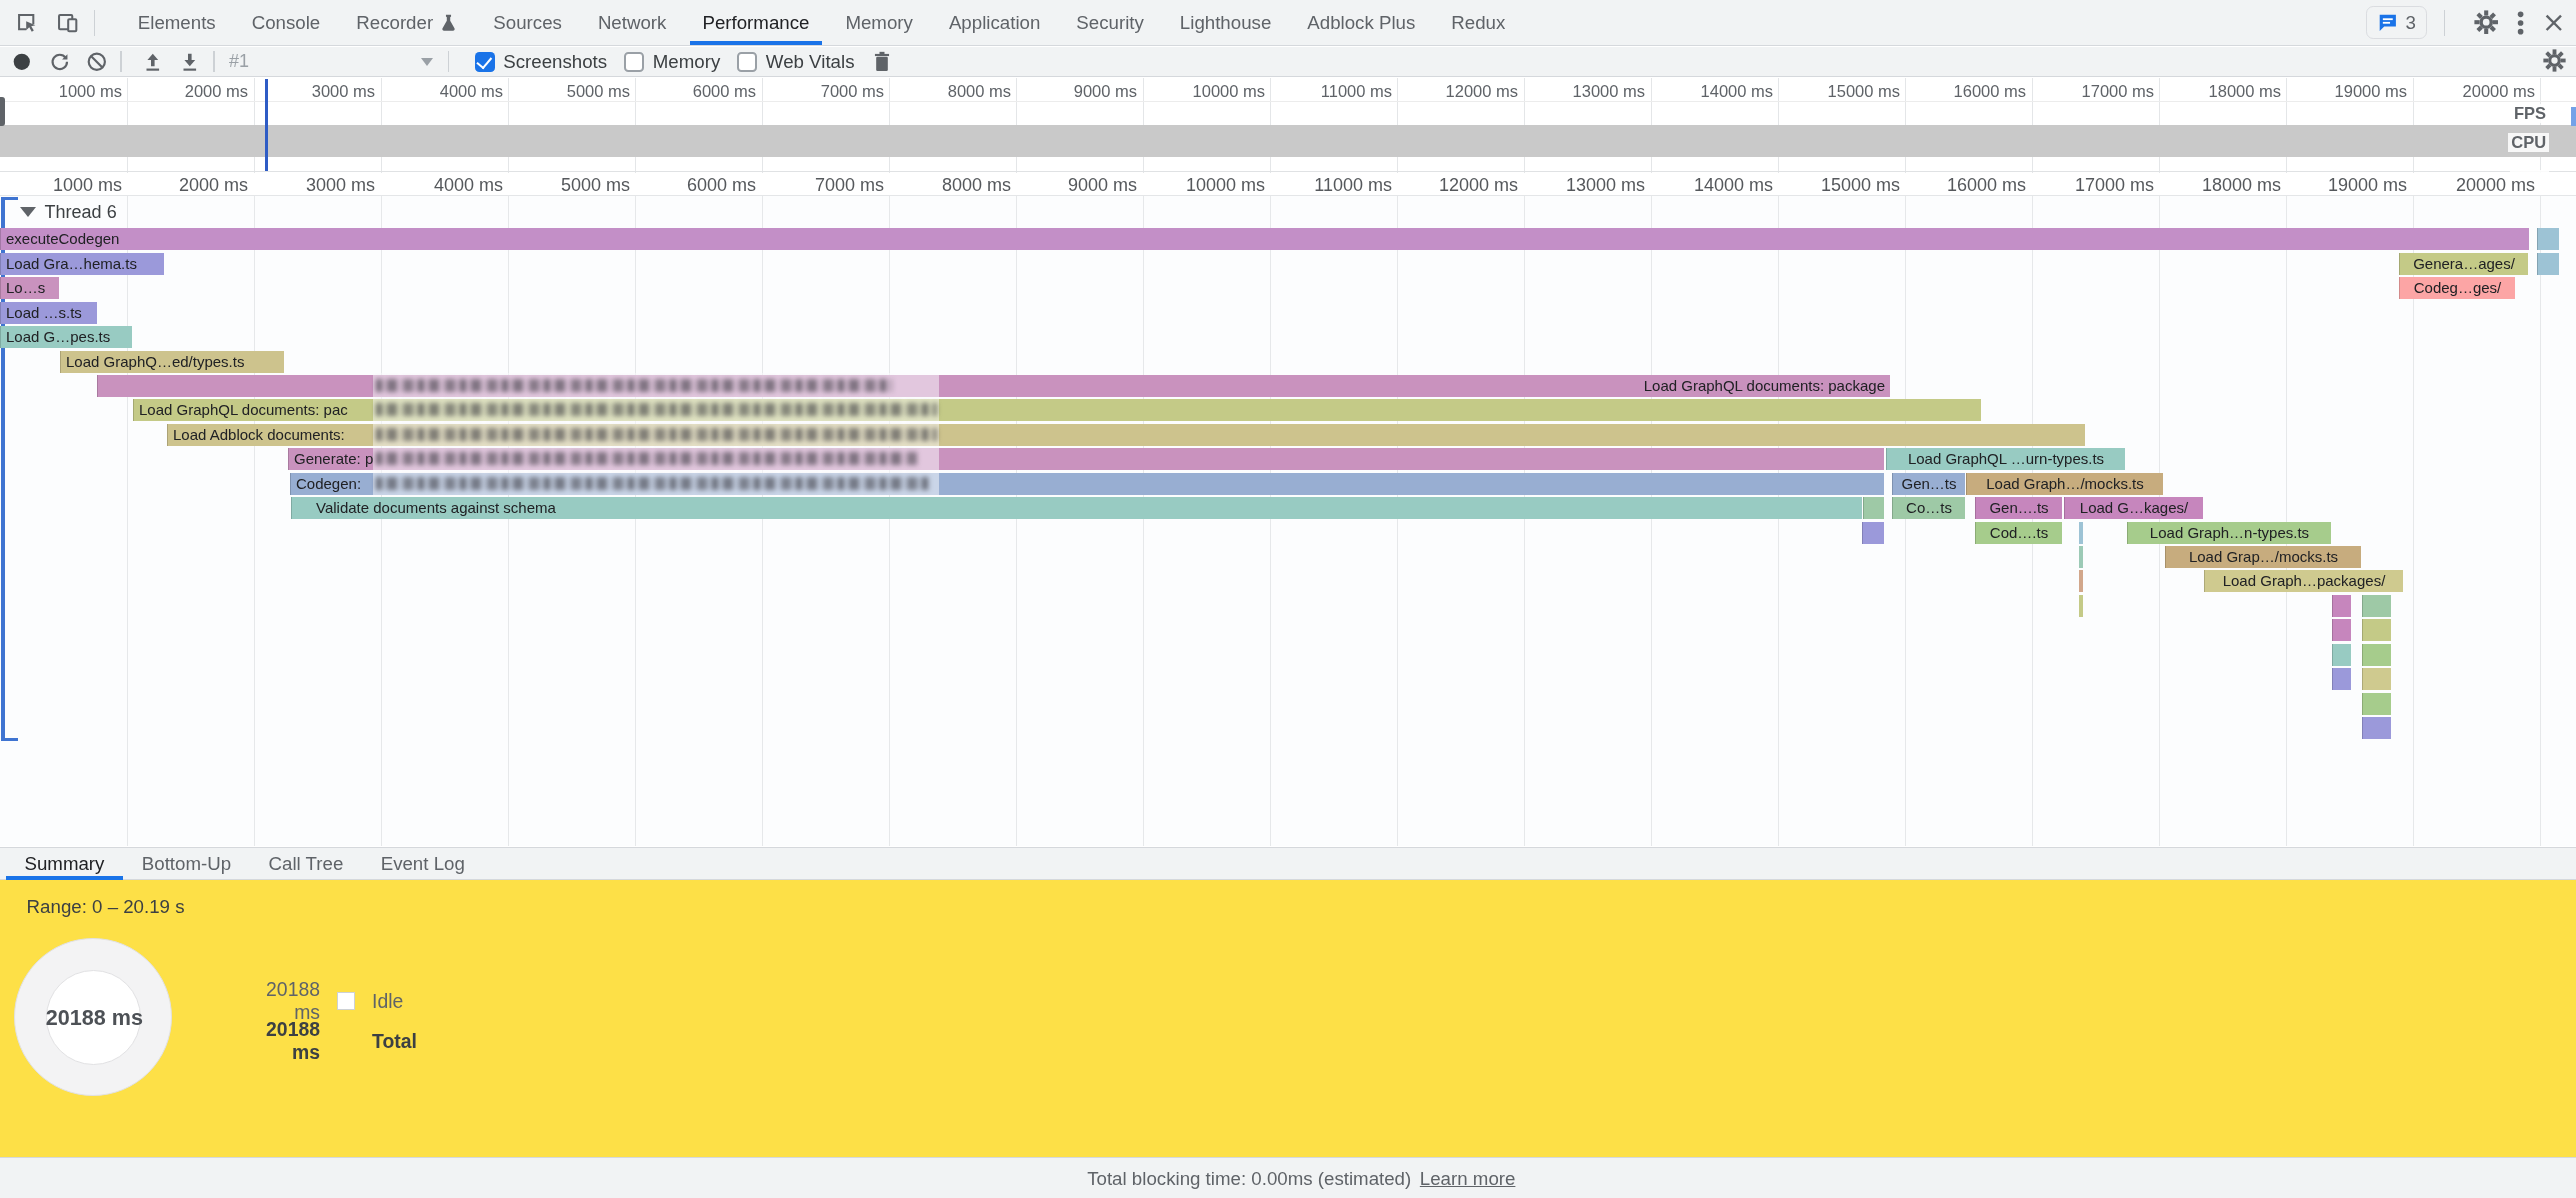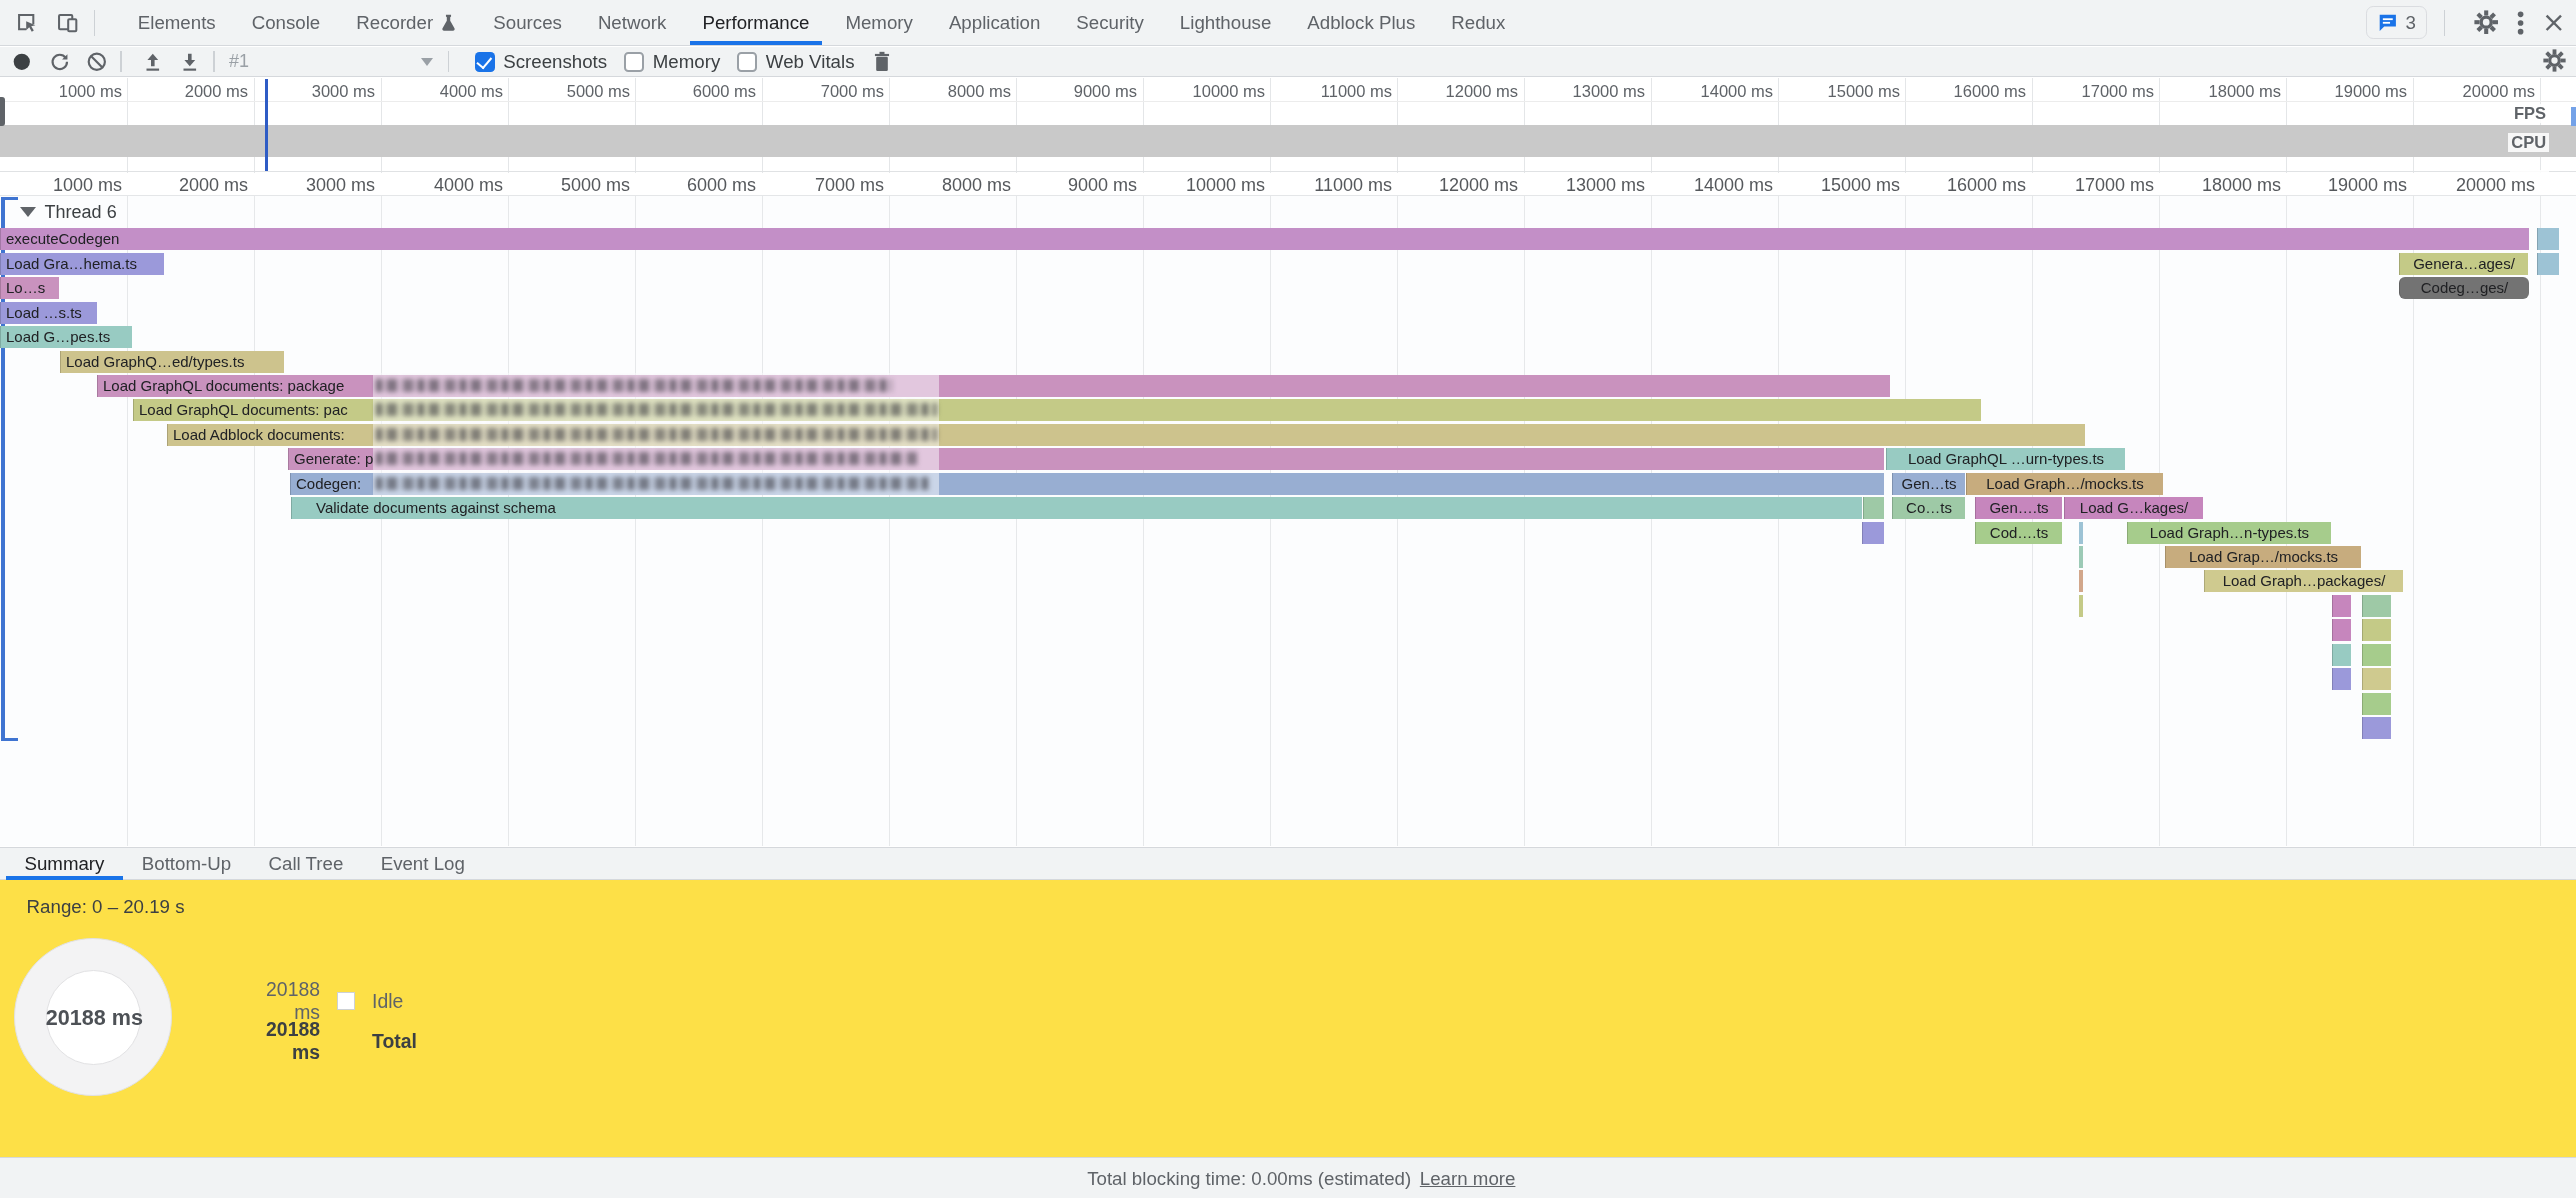--- a/index.html
+++ b/index.html
@@ -369,25 +369,25 @@
     <span class="tri-down"></span>
     <span>Thread 6</span>
   </div>
   <div id="bars">
       <div class="bar la" style="left: 0px; width: 2529px; top: 32px; background: rgb(195, 143, 199);">executeCodegen</div>
       <div class="bar" style="left: 2537px; width: 21.6px; top: 32px; background: rgb(157, 195, 213);"></div>
       <div class="bar la" style="left: 0px; width: 164px; top: 57px; background: rgb(155, 153, 218);">Load Gra…hema.ts</div>
       <div class="bar" style="left: 2399px; width: 129px; top: 57px; background: rgb(196, 202, 135);">Genera…ages/</div>
       <div class="bar" style="left: 2537px; width: 21.6px; top: 57px; background: rgb(157, 195, 213);"></div>
       <div class="bar la" style="left: 0px; width: 59px; top: 81px; background: rgb(201, 146, 190);">Lo…s</div>
-      <div class="bar" style="left: 2399px; width: 130px; top: 81px; background: #737373; border-radius: 6px;">Codeg…ges/</div>
+      <div class="bar" style="left: 2399px; width: 116px; top: 81px; background: #fca5a5;">Codeg…ges/</div>
       <div class="bar la" style="left: 0px; width: 97px; top: 106px; background: rgb(155, 153, 218);">Load …s.ts</div>
       <div class="bar la" style="left: 0px; width: 132px; top: 130px; background: rgb(152, 203, 194);">Load G…pes.ts</div>
       <div class="bar la" style="left: 60px; width: 224px; top: 155px; background: rgb(205, 195, 141);">Load GraphQ…ed/types.ts</div>
-      <div class="bar la" style="left: 97px; width: 1793px; top: 179px; background: rgb(201, 146, 190);">Load GraphQL documents: package</div>
+      <div class="bar la" style="left: 97px; width: 1793px; top: 179px; background: rgb(201, 146, 190); text-align: right;">Load GraphQL documents: package</div>
       <div class="bar la" style="left: 133px; width: 1848px; top: 203px; background: rgb(196, 202, 135);">Load GraphQL documents: pac</div>
       <div class="bar la" style="left: 167px; width: 1918px; top: 228px; background: rgb(205, 195, 141);">Load Adblock documents:</div>
       <div class="bar la" style="left: 288px; width: 1596px; top: 252px; background: rgb(201, 146, 190);">Generate: p</div>
       <div class="bar" style="left: 1886px; width: 239px; top: 252px; background: rgb(152, 203, 194);">Load GraphQL …urn-types.ts</div>
       <div class="bar la" style="left: 290px; width: 1594px; top: 277px; background: rgb(152, 174, 210);">Codegen:</div>
       <div class="bar" style="left: 1892px; width: 73px; top: 277px; background: rgb(152, 174, 210);">Gen…ts</div>
       <div class="bar" style="left: 1966px; width: 197px; top: 277px; background: rgb(199, 172, 126);">Load Graph…/mocks.ts</div>
       <div class="bar la" style="left: 291px; width: 1571px; top: 301px; background: rgb(152, 203, 194); padding-left: 24px;">Validate documents against schema</div>
       <div class="bar" style="left: 1863px; width: 21px; top: 301px; background: rgb(158, 201, 166);"></div>
       <div class="bar" style="left: 1892px; width: 73px; top: 301px; background: rgb(158, 201, 166);">Co…ts</div>

